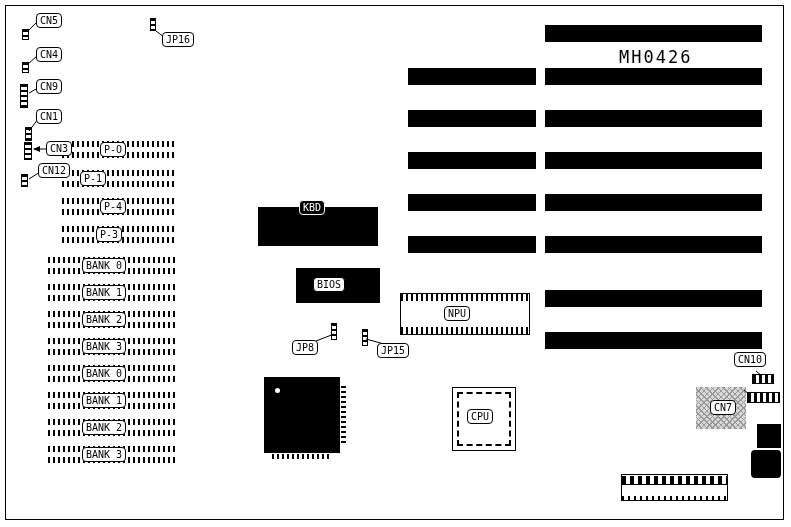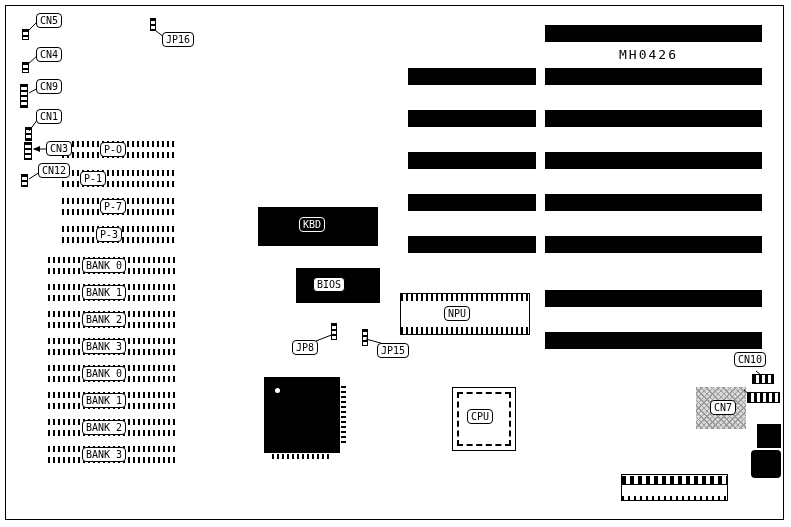--- a/index.html
+++ b/index.html
@@ -36,21 +36,21 @@
   .fringe-h { position: absolute; background: repeating-linear-gradient(90deg, #000 0 2px, transparent 2px 5px); }
   .dot { position: absolute; background: #fff; border-radius: 50%; z-index: 3; }
 
   .cpu { position: absolute; border: 1px solid #000; z-index: 2; }
   .cpu .inner { position: absolute; inset: 4px; border: 2px dashed #000; }
 
   .hatch-area { position: absolute; z-index: 1; background-color: #d9d9d9;
           background-image: repeating-linear-gradient(45deg, #999 0 1px, transparent 1px 4px),
                             repeating-linear-gradient(-45deg, #999 0 1px, transparent 1px 4px); }
 
-  .model { position: absolute; font-size: 13px; letter-spacing: 2px; z-index: 3; }
+  .model { position: absolute; font-size: 17px; letter-spacing: 2px; z-index: 3; }
 
   .pwr { position: absolute; border: 1px solid #000; z-index: 2;
          background-image: repeating-linear-gradient(90deg, #000 0 4px, transparent 4px 8px),
                            linear-gradient(#000, #000),
                            repeating-linear-gradient(90deg, #000 0 2px, transparent 2px 6px);
          background-size: 100% 8px, 100% 1px, 100% 4px;
          background-position: 0 1px, 0 9px, 0 100%;
          background-repeat: no-repeat; }
 
   svg.lines { position: absolute; left: 0; top: 0; z-index: 4; }
@@ -94,42 +94,42 @@
 
   <div class="conn" style="left:150px;top:18px;width:6px;height:13px"></div>
   <div class="lbl" style="left:162px;top:32px">JP16</div>
 
   <div class="simm" style="left:62px;top:141px;width:113px;height:17px"></div>
   <div class="simm" style="left:62px;top:170px;width:113px;height:17px"></div>
   <div class="simm" style="left:62px;top:198px;width:113px;height:17px"></div>
   <div class="simm" style="left:62px;top:226px;width:113px;height:17px"></div>
   <div class="lbl" style="left:100px;top:142px">P-O</div>
   <div class="lbl" style="left:80px;top:171px">P-1</div>
-  <div class="lbl" style="left:100px;top:199px">P-7</div>
+  <div class="lbl" style="left:100px;top:199px">P-4</div>
   <div class="lbl" style="left:96px;top:227px">P-3</div>
 
   <div class="simm" style="left:48px;top:257px;width:127px;height:17px"></div>
   <div class="simm" style="left:48px;top:284px;width:127px;height:17px"></div>
   <div class="simm" style="left:48px;top:311px;width:127px;height:17px"></div>
   <div class="simm" style="left:48px;top:338px;width:127px;height:17px"></div>
   <div class="simm" style="left:48px;top:365px;width:127px;height:17px"></div>
   <div class="simm" style="left:48px;top:392px;width:127px;height:17px"></div>
   <div class="simm" style="left:48px;top:419px;width:127px;height:17px"></div>
   <div class="simm" style="left:48px;top:446px;width:127px;height:17px"></div>
   <div class="lbl" style="left:82px;top:258px">BANK 0</div>
   <div class="lbl" style="left:82px;top:285px">BANK 1</div>
   <div class="lbl" style="left:82px;top:312px">BANK 2</div>
   <div class="lbl" style="left:82px;top:339px">BANK 3</div>
   <div class="lbl" style="left:82px;top:366px">BANK 0</div>
   <div class="lbl" style="left:82px;top:393px">BANK 1</div>
   <div class="lbl" style="left:82px;top:420px">BANK 2</div>
   <div class="lbl" style="left:82px;top:447px">BANK 3</div>
 
   <div class="blackbox" style="left:258px;top:207px;width:120px;height:39px"></div>
-  <div class="lbl inv" style="left:299px;top:217px">KBD</div>
+  <div class="lbl inv" style="left:299px;top:200px">KBD</div>
 
   <div class="blackbox" style="left:296px;top:268px;width:84px;height:35px"></div>
   <div class="lbl" style="left:313px;top:277px">BIOS</div>
 
   <div class="chip pins" style="left:400px;top:293px;width:130px;height:42px"></div>
   <div class="lbl" style="left:444px;top:306px">NPU</div>
 
   <div class="conn" style="left:331px;top:323px;width:6px;height:17px"></div>
   <div class="conn" style="left:362px;top:329px;width:6px;height:17px"></div>
   <div class="lbl" style="left:292px;top:340px">JP8</div>

